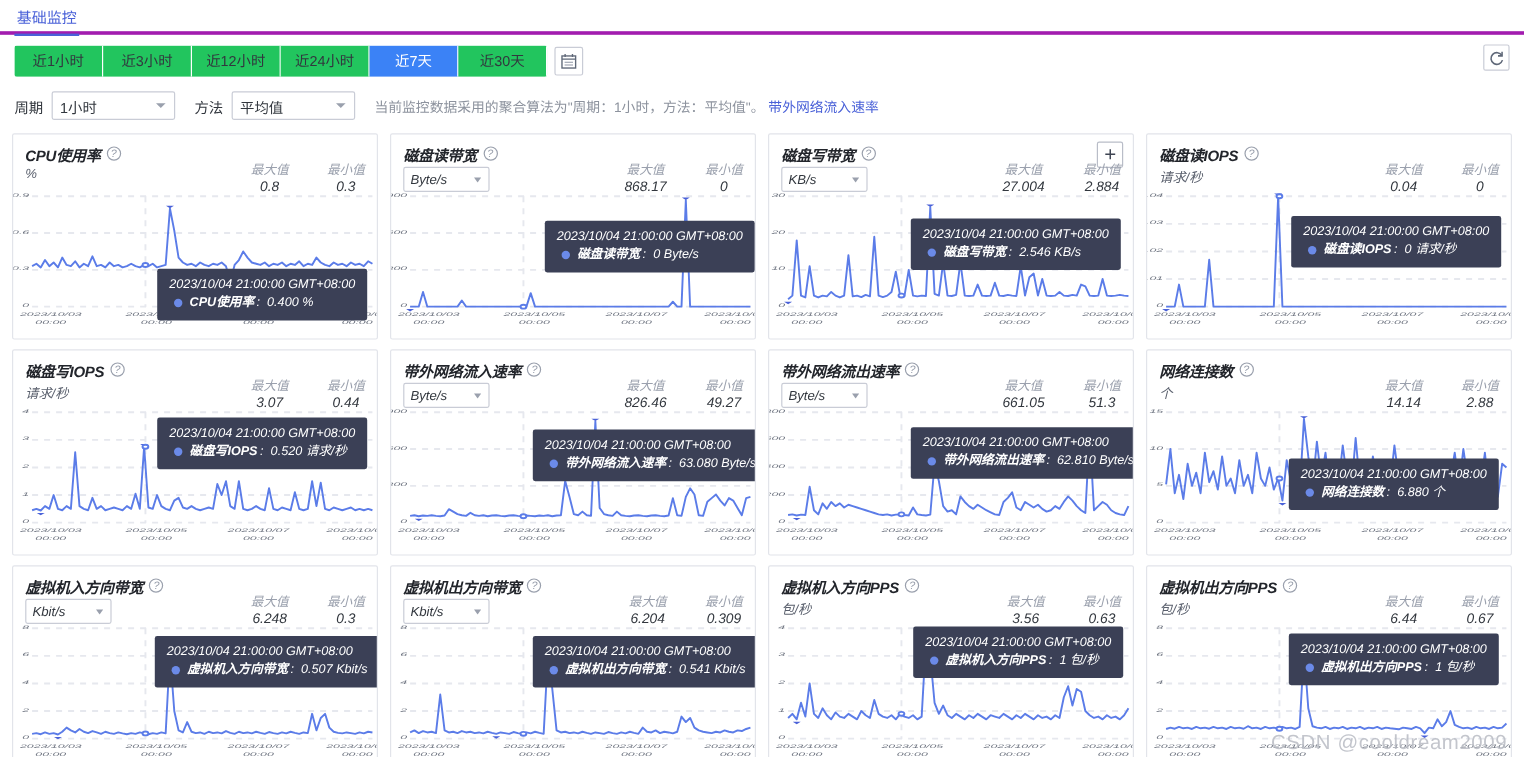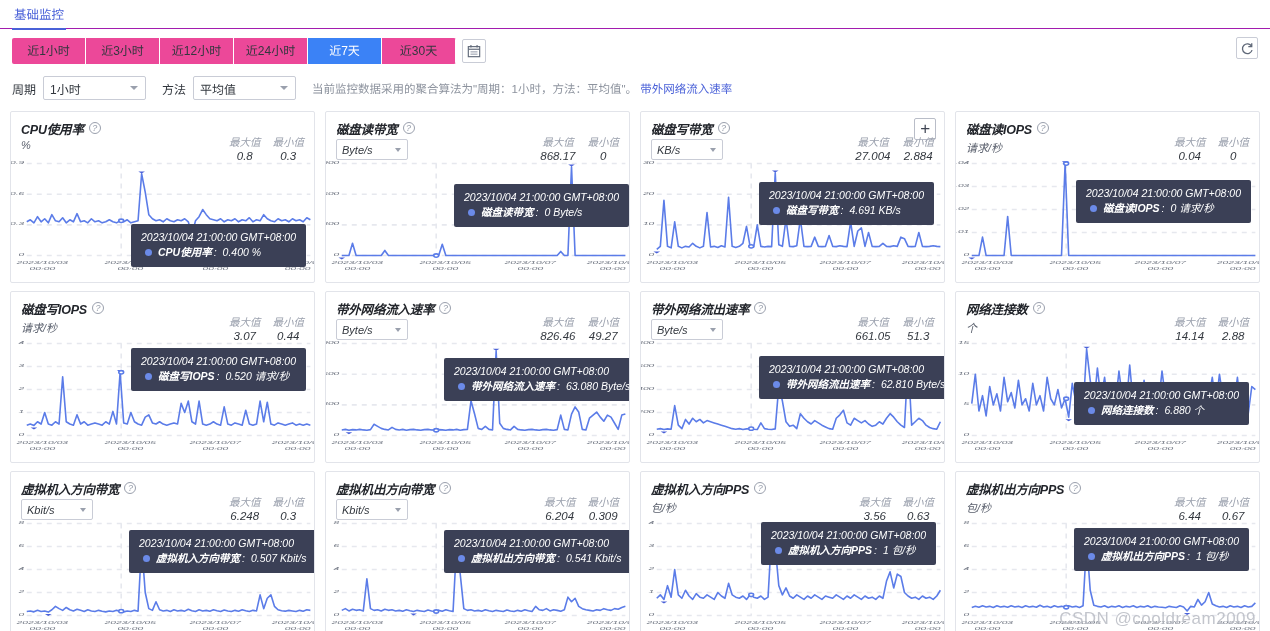--- a/index.html
+++ b/index.html
@@ -13,21 +13,21 @@
     color: #24292f;
     -webkit-font-smoothing: antialiased;
   }
 
   
   .tabbar {
     height: 29px;
     padding: 0 12px;
     display: flex;
     align-items: flex-start;
-    border-bottom: 1px solid #a21caf;
+    border-bottom: 3px solid #a21caf;
     position: relative;
   }
   .tab {
     font-size: 12.5px;
     color: #4a61d8;
     padding: 4px 2px 6px 2px;
     position: relative;
     cursor: pointer;
   }
   .tab.active::after {
@@ -51,21 +51,21 @@
     align-items: stretch;
     height: 26px;
     border-radius: 2px;
     overflow: hidden;
   }
   .range-btn {
     min-width: 74px;
     padding: 0 10px;
     font-size: 12px;
     color: #32373e;
-    background: #ec4899;
+    background: #22c55e;
     border-right: 1px solid #ffffff;
     display: flex;
     align-items: center;
     justify-content: center;
     cursor: pointer;
     line-height: 1;
   }
   .range-btn.active {
     background: #3b82f6;
     color: #ffffff;
@@ -212,21 +212,21 @@
     border-left: 3.5px solid transparent;
     border-right: 3.5px solid transparent;
     border-top: 4px solid #9aa0ad;
   }
 
   .stats {
     position: absolute;
     right: 10px;
     top: 24px;
     display: flex;
-    gap: 12px;
+    gap: 32px;
     text-align: center;
   }
   .stat-label {
     font-size: 10.5px;
     color: #9aa0ad;
     line-height: 13px;
   }
   .stat-value {
     font-size: 11.5px;
     color: #32373e;
@@ -497,21 +497,21 @@
           <text x="945.88" y="855" text-anchor="middle" font-size="34" fill="#6e7480" font-family="&quot;Liberation Sans&quot;, sans-serif">2023/10/09</text>
           <text x="945.88" y="905" text-anchor="middle" font-size="34" fill="#6e7480" font-family="&quot;Liberation Sans&quot;, sans-serif">00:00</text>
         </svg>
       </div>
       <div class="tooltip" style="left: 118px; top: 70px;">
         <div>2023/10/04 21:00:00 GMT+08:00</div>
         <div class="tt-series">
           <span class="tt-dot"></span>
           <span class="tt-name">磁盘写带宽</span>
           <span style="margin-left: -4px;">:</span>
-          <span>4.691 KB/s</span>
+          <span>2.546 KB/s</span>
         </div>
       </div>
     </div>
     <div class="card">
       <div class="card-head">
         <span class="card-title">磁盘读IOPS</span>
         <span class="q-icon">?</span>
       </div>
       <div class="unit-text">请求/秒</div>
       <div class="stats">

